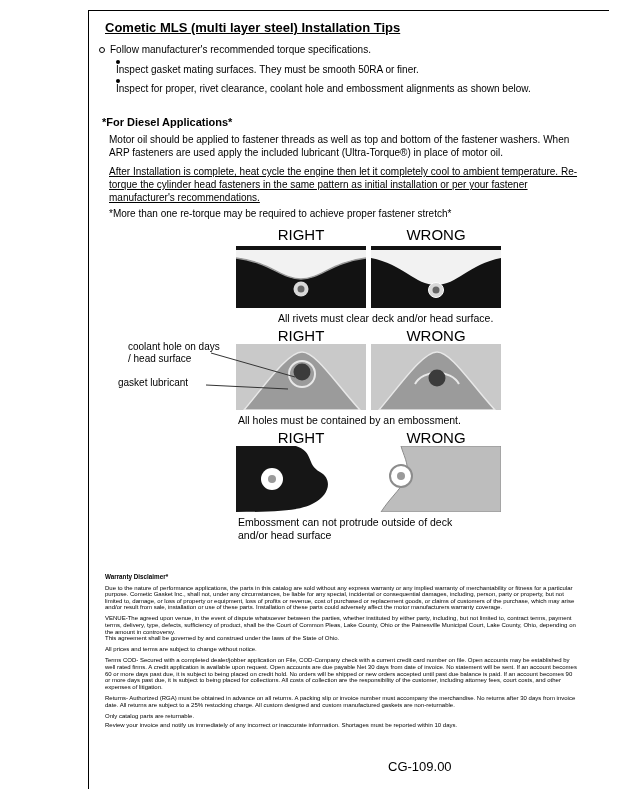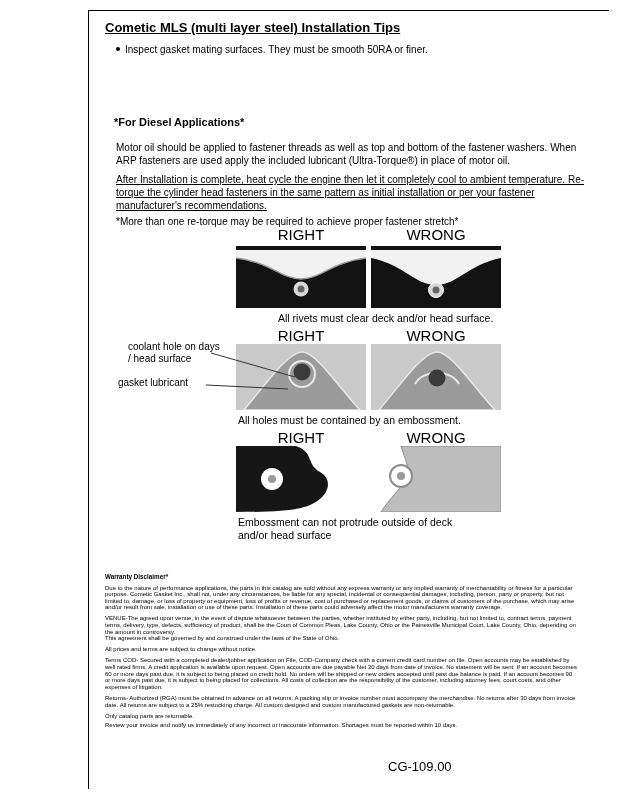--- a/index.html
+++ b/index.html
@@ -6,27 +6,27 @@
   body{
     width:618px;height:800px;position:relative;background:#ffffff;
     font-family:"Liberation Sans", sans-serif;color:#000;overflow:hidden;
   }
   .frame{position:absolute;left:88px;top:10px;width:520px;height:778px;
     border-left:1px solid #000;border-top:1px solid #000;}
   .title{position:absolute;left:105px;top:20px;font-size:13px;font-weight:bold;
     text-decoration:underline;white-space:nowrap;}
   .bullets{position:absolute;left:99px;top:44px;font-size:10px;line-height:12px;}
   .bline{display:flex;align-items:flex-start;margin-bottom:0.5px;}
-  .bline.sub{padding-left:17px;}
+  .bline.sub{padding-left:17px;flex-direction:column;}
   .bullet-o{flex:none;width:4px;height:4px;border:1px solid #000;border-radius:50%;
     margin:3px 5px 0 0;}
   .bullet-f{flex:none;width:4px;height:4px;background:#000;border-radius:50%;
     margin:3px 5px 0 0;}
-  .diesel-h{position:absolute;left:114px;top:116px;font-size:11px;font-weight:bold;}
-  .para{position:absolute;left:116px;width:482px;font-size:10px;line-height:13px;margin-top:8px;}
+  .diesel-h{position:absolute;left:102px;top:116px;font-size:11px;font-weight:bold;}
+  .para{position:absolute;left:109px;width:482px;font-size:10px;line-height:13px;}
   .p1{top:133px;}
   .p2{top:165px;text-decoration:underline;}
   .p3{top:207px;}
   .hdr-row{position:absolute;left:236px;width:265px;display:flex;font-size:15px;}
   .hdr-row span{width:130px;text-align:center;}
   .hdr-row span + span{margin-left:5px;}
   .h1{top:226px;}.h2{top:327px;}.h3{top:429px;}
   .panel{position:absolute;width:130px;}
   .panel svg{display:block;width:100%;height:100%;}
   .r1{top:246px;height:62px;}
@@ -49,23 +49,31 @@
   .footer{position:absolute;left:388px;top:759px;font-size:13px;}
 </style>
 </head>
 <body>
 
 <div class="frame"></div>
 
 <div class="title">Cometic MLS (multi layer steel) Installation Tips</div>
 
 <div class="bullets">
+  <div class="bline">
+    <span class="bullet-o"></span>
+    <span>Follow manufacturer's recommended torque specifications.</span>
+  </div>
   <div class="bline sub">
     <span class="bullet-f"></span>
     <span>Inspect gasket mating surfaces.  They must be smooth 50RA or finer.</span>
+  </div>
+  <div class="bline sub">
+    <span class="bullet-f"></span>
+    <span>Inspect for proper, rivet clearance, coolant hole and embossment alignments as shown below.</span>
   </div>
 </div>
 
 <div class="diesel-h">*For Diesel Applications*</div>
 <div class="para p1">Motor oil should be applied to fastener threads as well as top and bottom of the fastener washers. When ARP fasteners are used apply the included lubricant (Ultra-Torque®) in place of motor oil.</div>
 <div class="para p2">After Installation is complete, heat cycle the engine then let it completely cool to ambient temperature. Re-torque the cylinder head fasteners in the same pattern as initial installation or per your fastener manufacturer's recommendations.</div>
 <div class="para p3">*More than one re-torque may be required to achieve proper fastener stretch*</div>
 
 <div class="hdr-row h1">
   <span>RIGHT</span>

